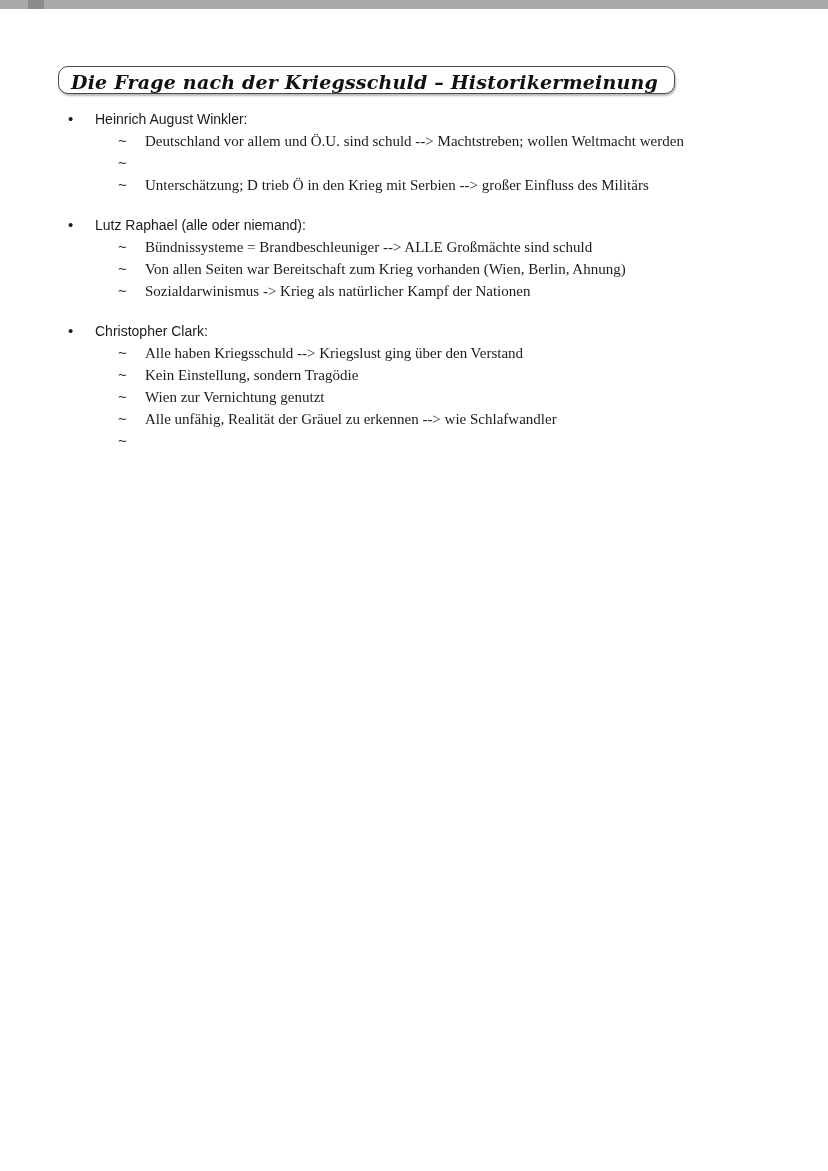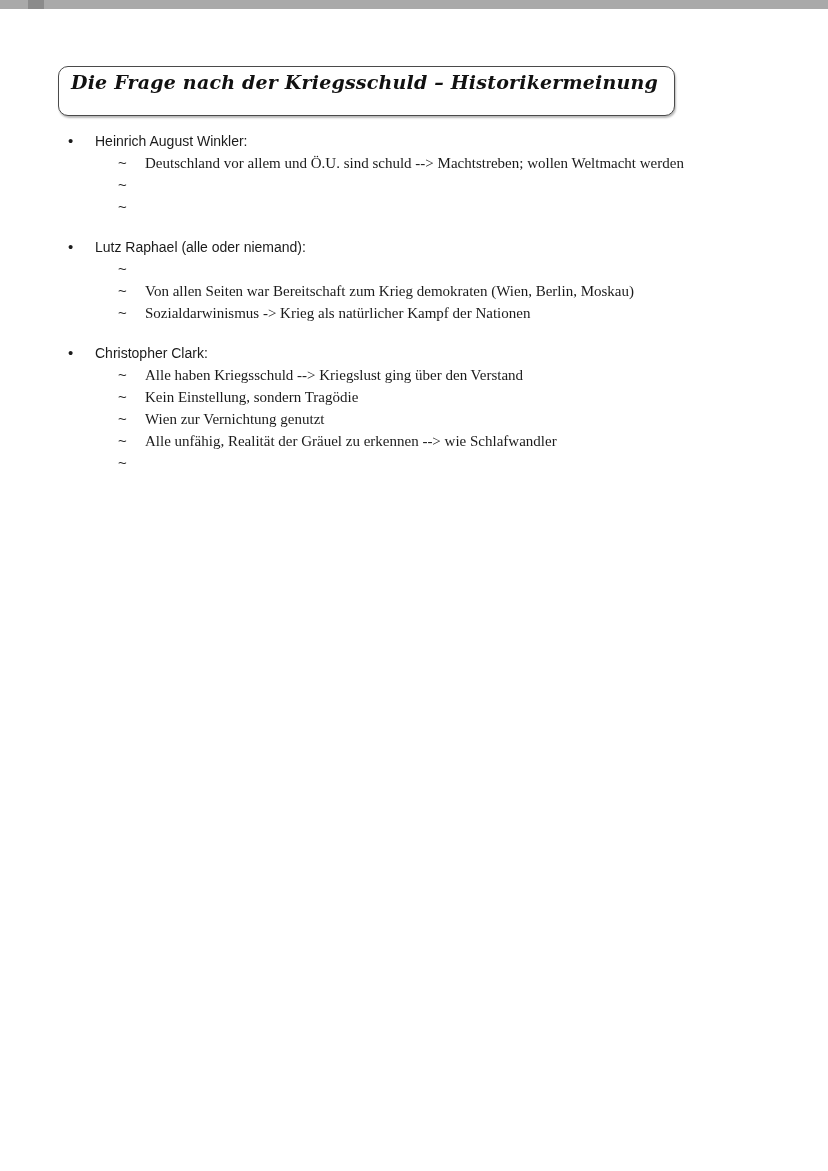--- a/index.html
+++ b/index.html
@@ -35,21 +35,21 @@
   .content {
     position: absolute;
     top: 66px;
     left: 58px;
     right: 40px;
   }
   .title-box {
     display: inline-block;
     border: 1.6px solid #4a4a4a;
     border-radius: 10px;
-    padding: 4px 16px 22px 12px;
+    padding: 4px 16px 0 12px;
     background: #ffffff;
     box-shadow: 1px 2px 2px rgba(0,0,0,0.28);
     margin-bottom: 14px;
   }
   .title-text {
     font-family: "DejaVu Serif", serif;
     font-style: italic;
     font-weight: 700;
     font-size: 19px;
     letter-spacing: 0.2px;
@@ -118,35 +118,37 @@
       </div>
       <div class="sub-item">
         <span class="tilde">~</span>
         <span class="sub-text">Deutschland vor allem und Ö.U. sind schuld --&gt; Machtstreben; wollen Weltmacht werden</span>
       </div>
       <div class="sub-item">
         <span class="tilde">~</span>
       </div>
       <div class="sub-item">
         <span class="tilde">~</span>
+        <span class="sub-text">Unterschätzung; D trieb Ö in den Krieg mit Serbien --&gt; großer Einfluss des Militärs</span>
       </div>
     </div>
 
     
     <div class="section">
       <div class="heading-row">
         <span class="bullet">•</span>
         <span class="heading-text">Lutz Raphael (alle oder niemand):</span>
       </div>
       <div class="sub-item">
         <span class="tilde">~</span>
+        <span class="sub-text">Bündnissysteme = Brandbeschleuniger --&gt; ALLE Großmächte sind schuld</span>
       </div>
       <div class="sub-item">
         <span class="tilde">~</span>
-        <span class="sub-text">Von allen Seiten war Bereitschaft zum Krieg demokraten (Wien, Berlin, Moskau)</span>
+        <span class="sub-text">Von allen Seiten war Bereitschaft zum Krieg vorhanden (Wien, Berlin, Ahnung)</span>
       </div>
       <div class="sub-item">
         <span class="tilde">~</span>
         <span class="sub-text">Sozialdarwinismus -&gt; Krieg als natürlicher Kampf der Nationen</span>
       </div>
     </div>
 
     
     <div class="section">
       <div class="heading-row">

